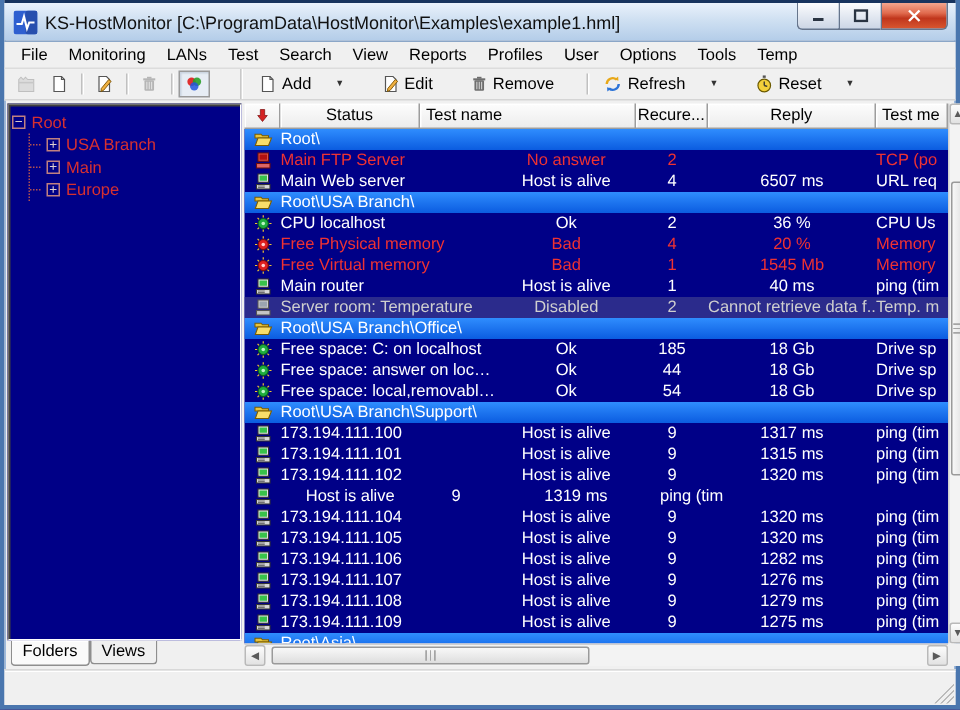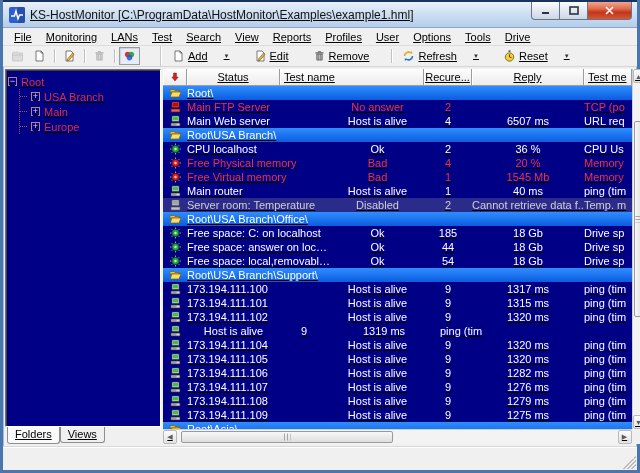--- a/index.html
+++ b/index.html
@@ -1,19 +1,19 @@
 <!DOCTYPE html>
 <html><head>
 <meta charset="utf-8">
 <style>
 *{box-sizing:border-box;margin:0;padding:0;font-family:"Liberation Sans",sans-serif;}
 html,body{width:640px;height:473px;overflow:hidden;background:#17335e;}
 .window{width:640px;height:473px;display:flex;flex-direction:column;background:#f0f0f0;
   border-left:3px solid #4a76ae;border-right:3px solid #4a76ae;border-bottom:3px solid #4a76ae;
-  box-shadow:inset 1px 0 0 #9db9dc, inset -1px 0 0 #9db9dc, inset 0 -1px 0 #9db9dc;text-decoration:underline;}
+  box-shadow:inset 1px 0 0 #9db9dc, inset -1px 0 0 #9db9dc, inset 0 -1px 0 #9db9dc;}
 
 .titlebar{height:28px;flex:0 0 28px;background:linear-gradient(#e9f1fb,#cfe0f2 45%,#b4cde9);
   border-top:2px solid #17335e;border-bottom:1px solid #8ba6c7;display:flex;align-items:center;padding:0 0 0 6px;gap:5px;}
 .title-text{font-size:12px;color:#111;white-space:nowrap;overflow:hidden;}
 .wbtns{margin-left:auto;display:flex;align-self:flex-start;margin-right:5px;}
 .wbtn{height:18px;border:1px solid #66758c;border-top:none;display:flex;align-items:center;justify-content:center;}
 .wbtn.min{width:29px;border-radius:0 0 0 4px;background:linear-gradient(#fbfcfd,#e6ebf3 45%,#ccd6e5);}
 .wbtn.max{width:27px;border-left:none;border-right:none;background:linear-gradient(#fbfcfd,#e6ebf3 45%,#ccd6e5);}
 .wbtn.close{width:45px;border-radius:0 0 4px 0;background:linear-gradient(#f2a58e,#e06a4d 40%,#c0361c 60%,#d8562f);}
 
@@ -119,21 +119,21 @@
       <span class="mi">Monitoring</span>
       <span class="mi">LANs</span>
       <span class="mi">Test</span>
       <span class="mi">Search</span>
       <span class="mi">View</span>
       <span class="mi">Reports</span>
       <span class="mi">Profiles</span>
       <span class="mi">User</span>
       <span class="mi">Options</span>
       <span class="mi">Tools</span>
-      <span class="mi">Drive</span>
+      <span class="mi">Temp</span>
     </div>
 
   <div class="toolbar">
     <div class="tb-left" id="tb-left">
         <span class="tbtn sm dis">
           <span class="ic">
             <svg viewBox="0 0 12 12">
               <path d="M1 3l1.5-1.5L4 3l1.5-1.5L7 3h4v8H1z" fill="#c4c4c4" stroke="#858585" stroke-width=".7"></path>
               <rect x="1" y="4.6" width="10" height="1" fill="#969696"></rect>
             </svg>

